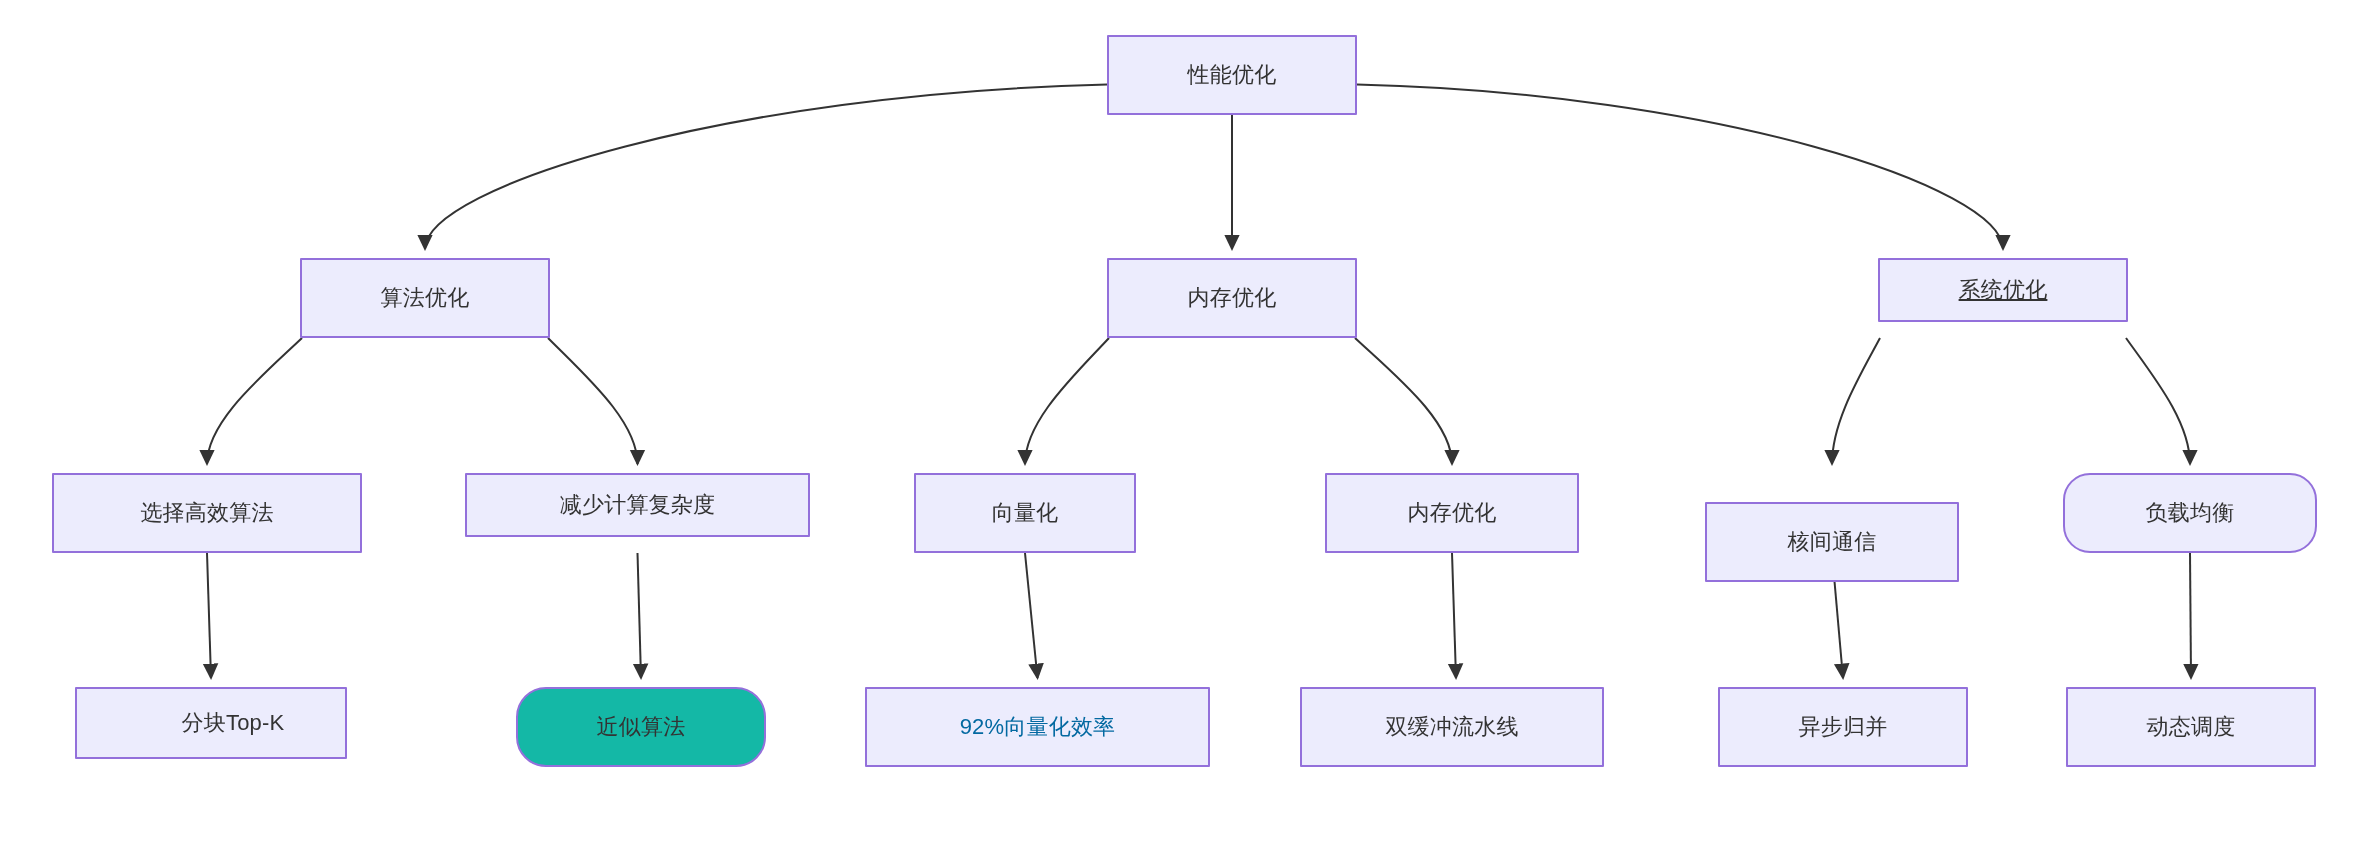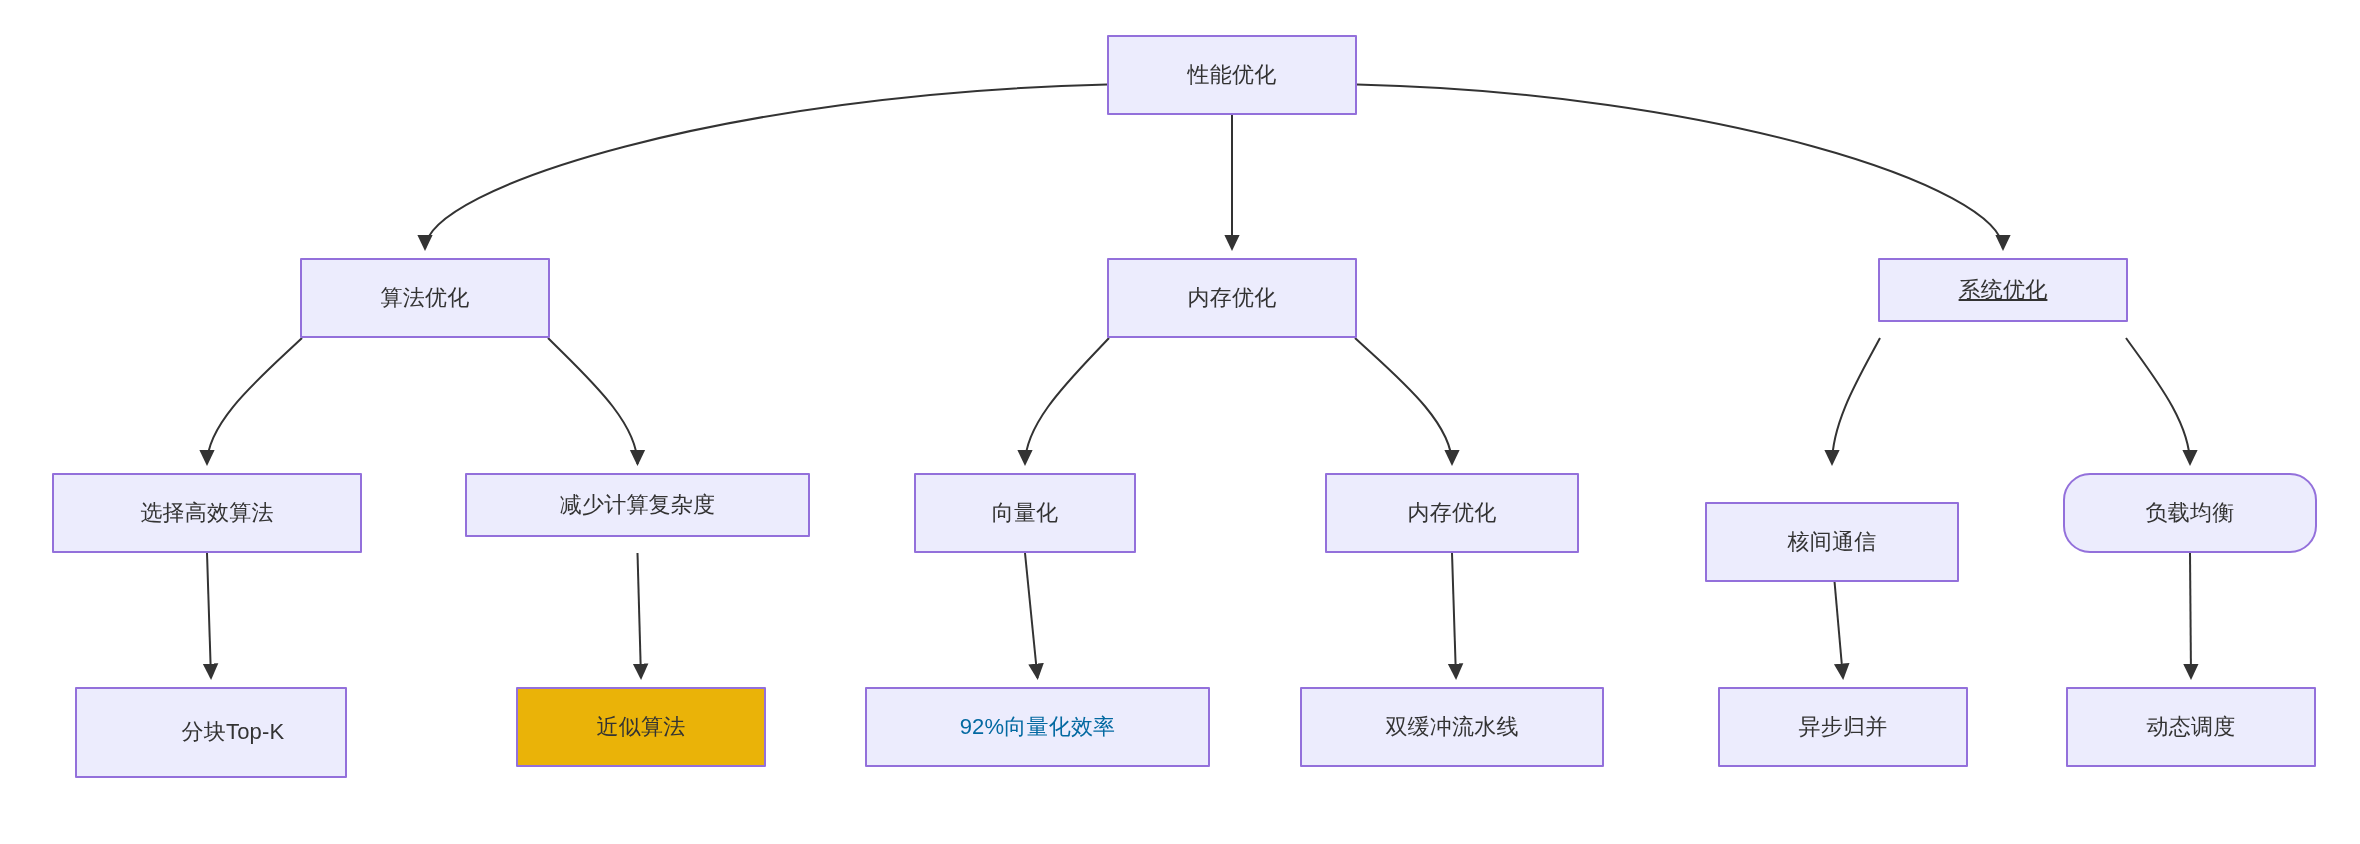--- a/index.html
+++ b/index.html
@@ -98,24 +98,24 @@
       </div>
       <div class="node" style="left: 1325px; top: 473px; width: 254px; height: 80px; background: rgb(236, 236, 253); border-color: rgb(147, 112, 219); color: rgb(51, 51, 51); justify-content: center;">
         <span class="node-label">内存优化</span>
       </div>
       <div class="node" style="left: 1705px; top: 473px; width: 254px; height: 80px; background: rgb(236, 236, 253); border-color: rgb(147, 112, 219); color: rgb(51, 51, 51); margin-top: 29px;">
         <span class="node-label">核间通信</span>
       </div>
       <div class="node" style="left: 2063px; top: 473px; width: 254px; height: 80px; background: rgb(236, 236, 253); border-color: rgb(147, 112, 219); color: rgb(51, 51, 51); border-radius: 27px;">
         <span class="node-label">负载均衡</span>
       </div>
-      <div class="node" style="left: 75px; top: 687px; width: 272px; height: 91px; background: rgb(236, 236, 253); border-color: rgb(147, 112, 219); color: rgb(51, 51, 51); padding-left: 44px;">
+      <div class="node" style="left: 75px; top: 687px; width: 272px; height: 72px; background: rgb(236, 236, 253); border-color: rgb(147, 112, 219); color: rgb(51, 51, 51); padding-left: 44px;">
         <span class="node-label">分块Top-K</span>
       </div>
-      <div class="node" style="left: 516px; top: 687px; width: 250px; height: 80px; background: #eab308; border-color: rgb(147, 112, 219); color: rgb(51, 51, 51);">
+      <div class="node" style="left: 516px; top: 687px; width: 250px; height: 80px; background: #14b8a6; border-color: rgb(147, 112, 219); color: rgb(51, 51, 51); border-radius: 30px;">
         <span class="node-label">近似算法</span>
       </div>
       <div class="node" style="left: 865px; top: 687px; width: 345px; height: 80px; background: rgb(236, 236, 253); border-color: rgb(147, 112, 219); color: #0369a1;">
         <span class="node-label">92%向量化效率</span>
       </div>
       <div class="node" style="left: 1300px; top: 687px; width: 304px; height: 80px; background: rgb(236, 236, 253); border-color: rgb(147, 112, 219); color: rgb(51, 51, 51);">
         <span class="node-label">双缓冲流水线</span>
       </div>
       <div class="node" style="left: 1718px; top: 687px; width: 250px; height: 80px; background: rgb(236, 236, 253); border-color: rgb(147, 112, 219); color: rgb(51, 51, 51);">
         <span class="node-label">异步归并</span>

